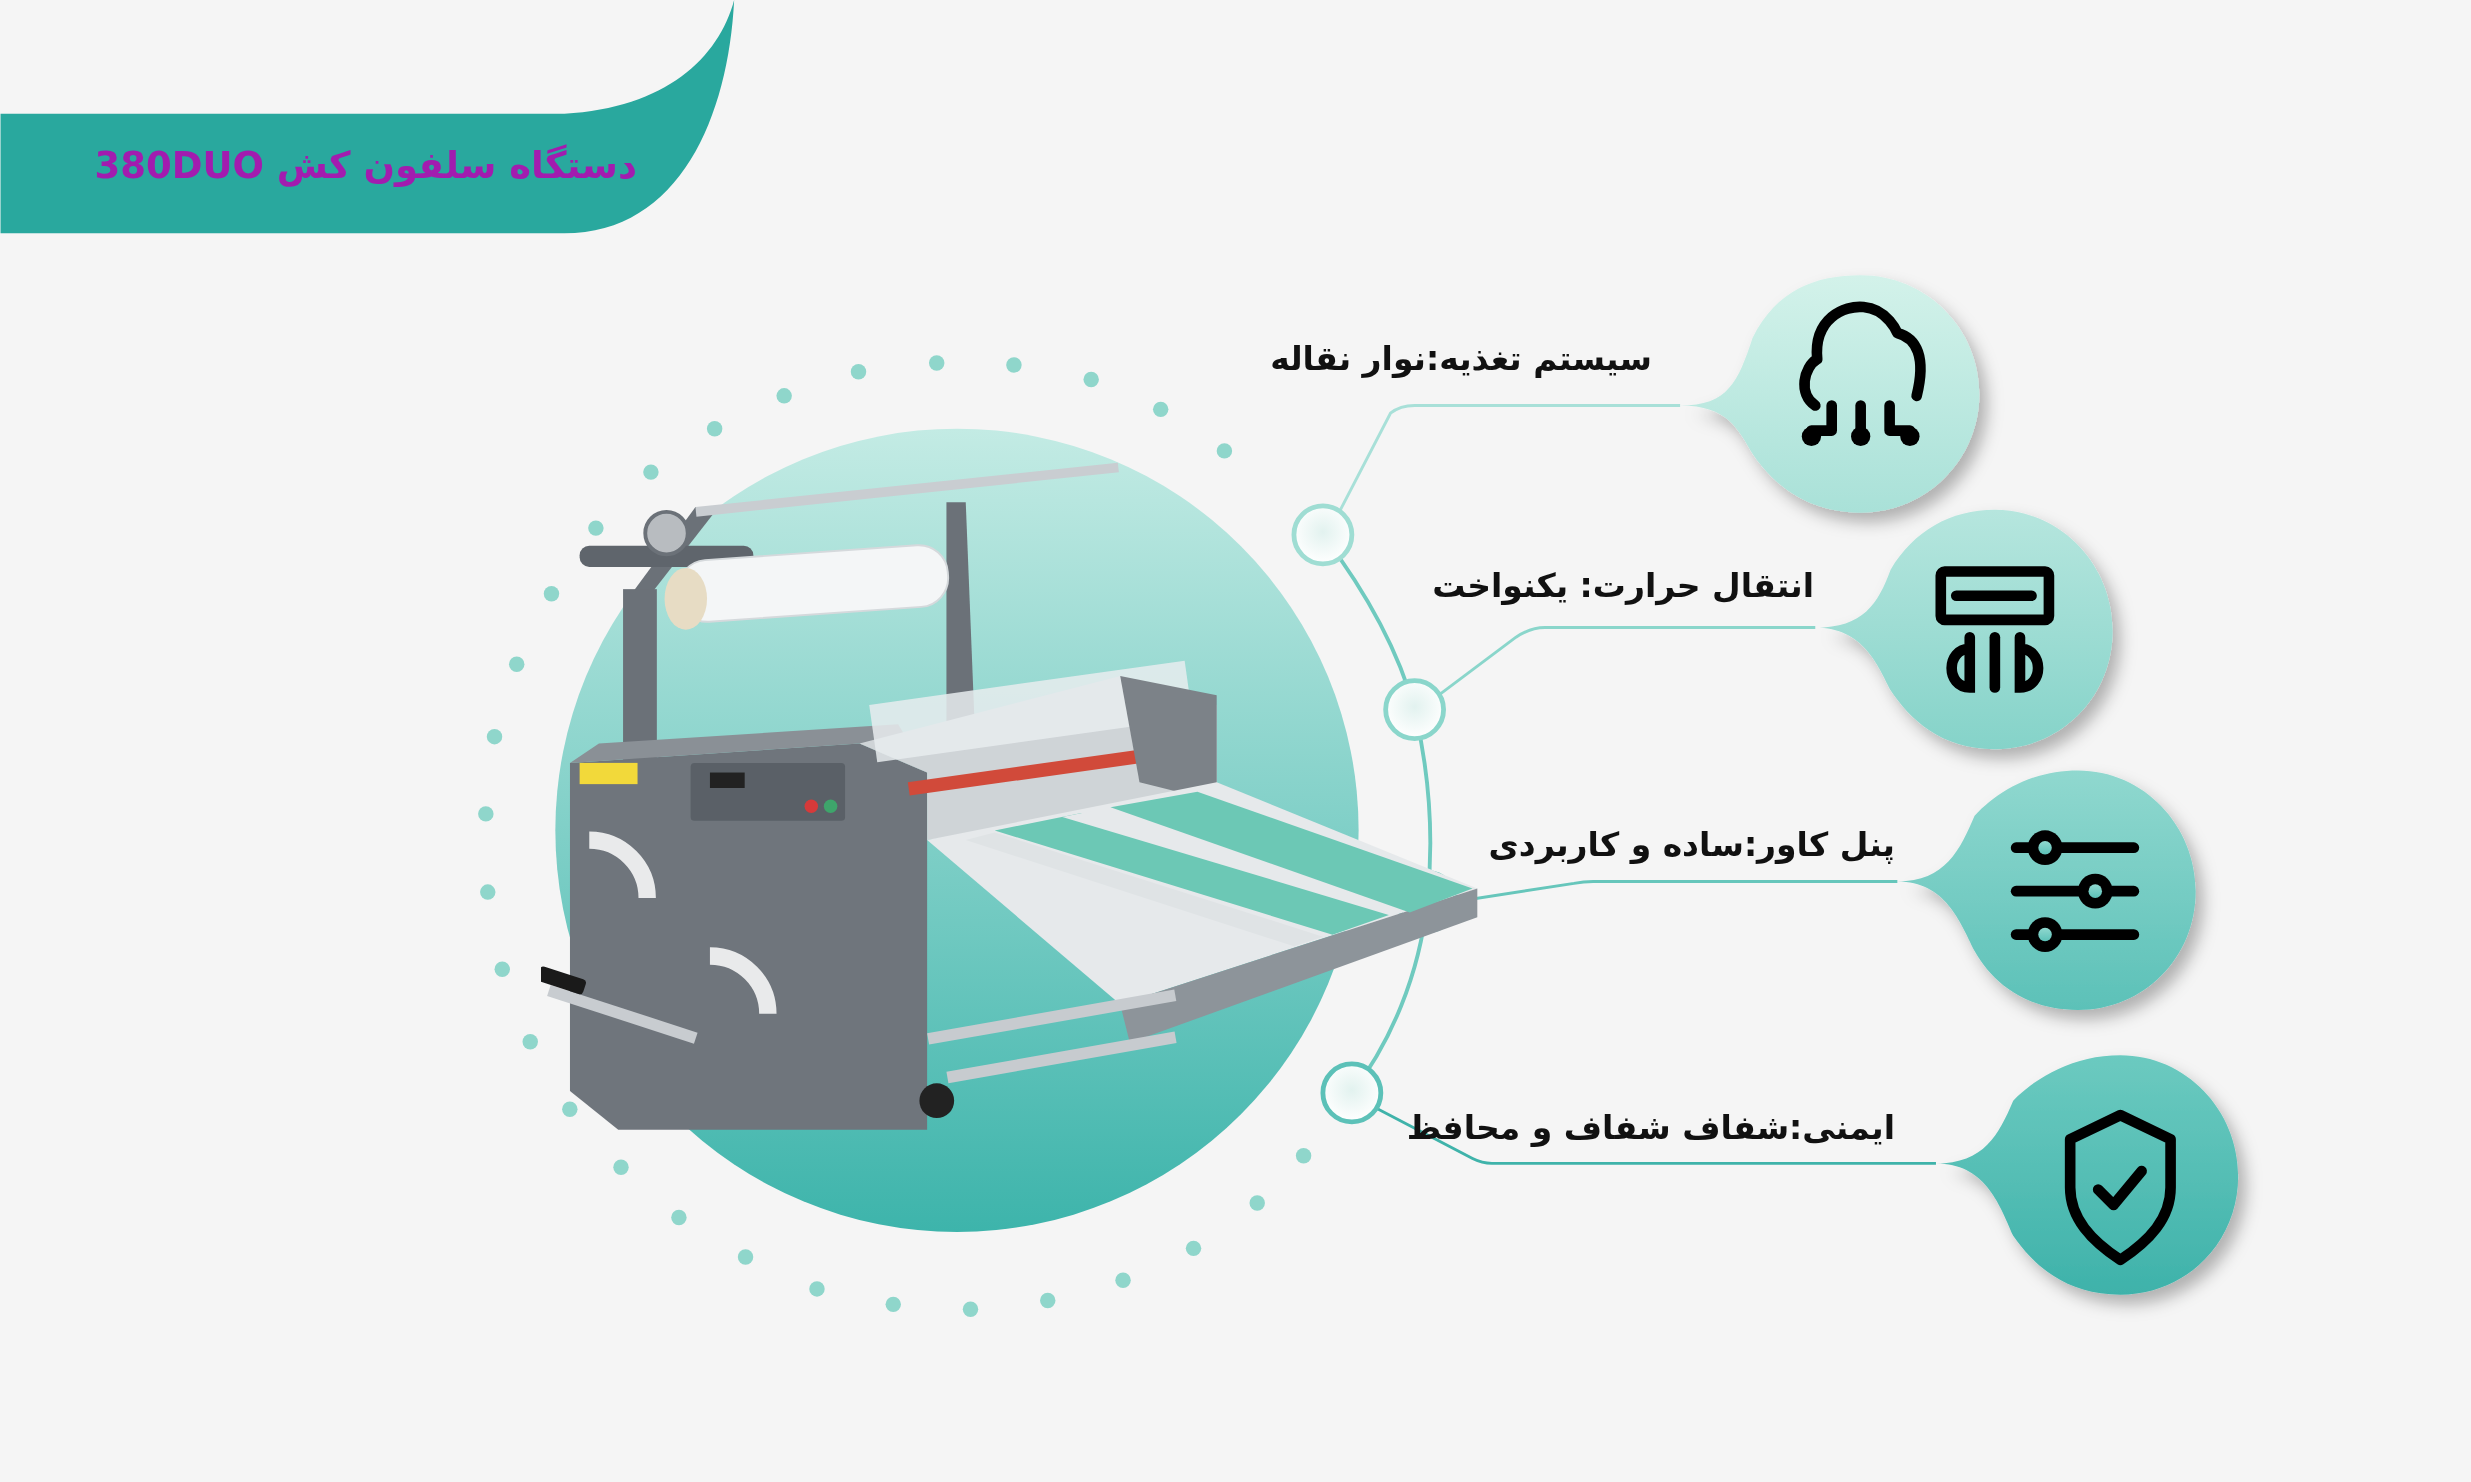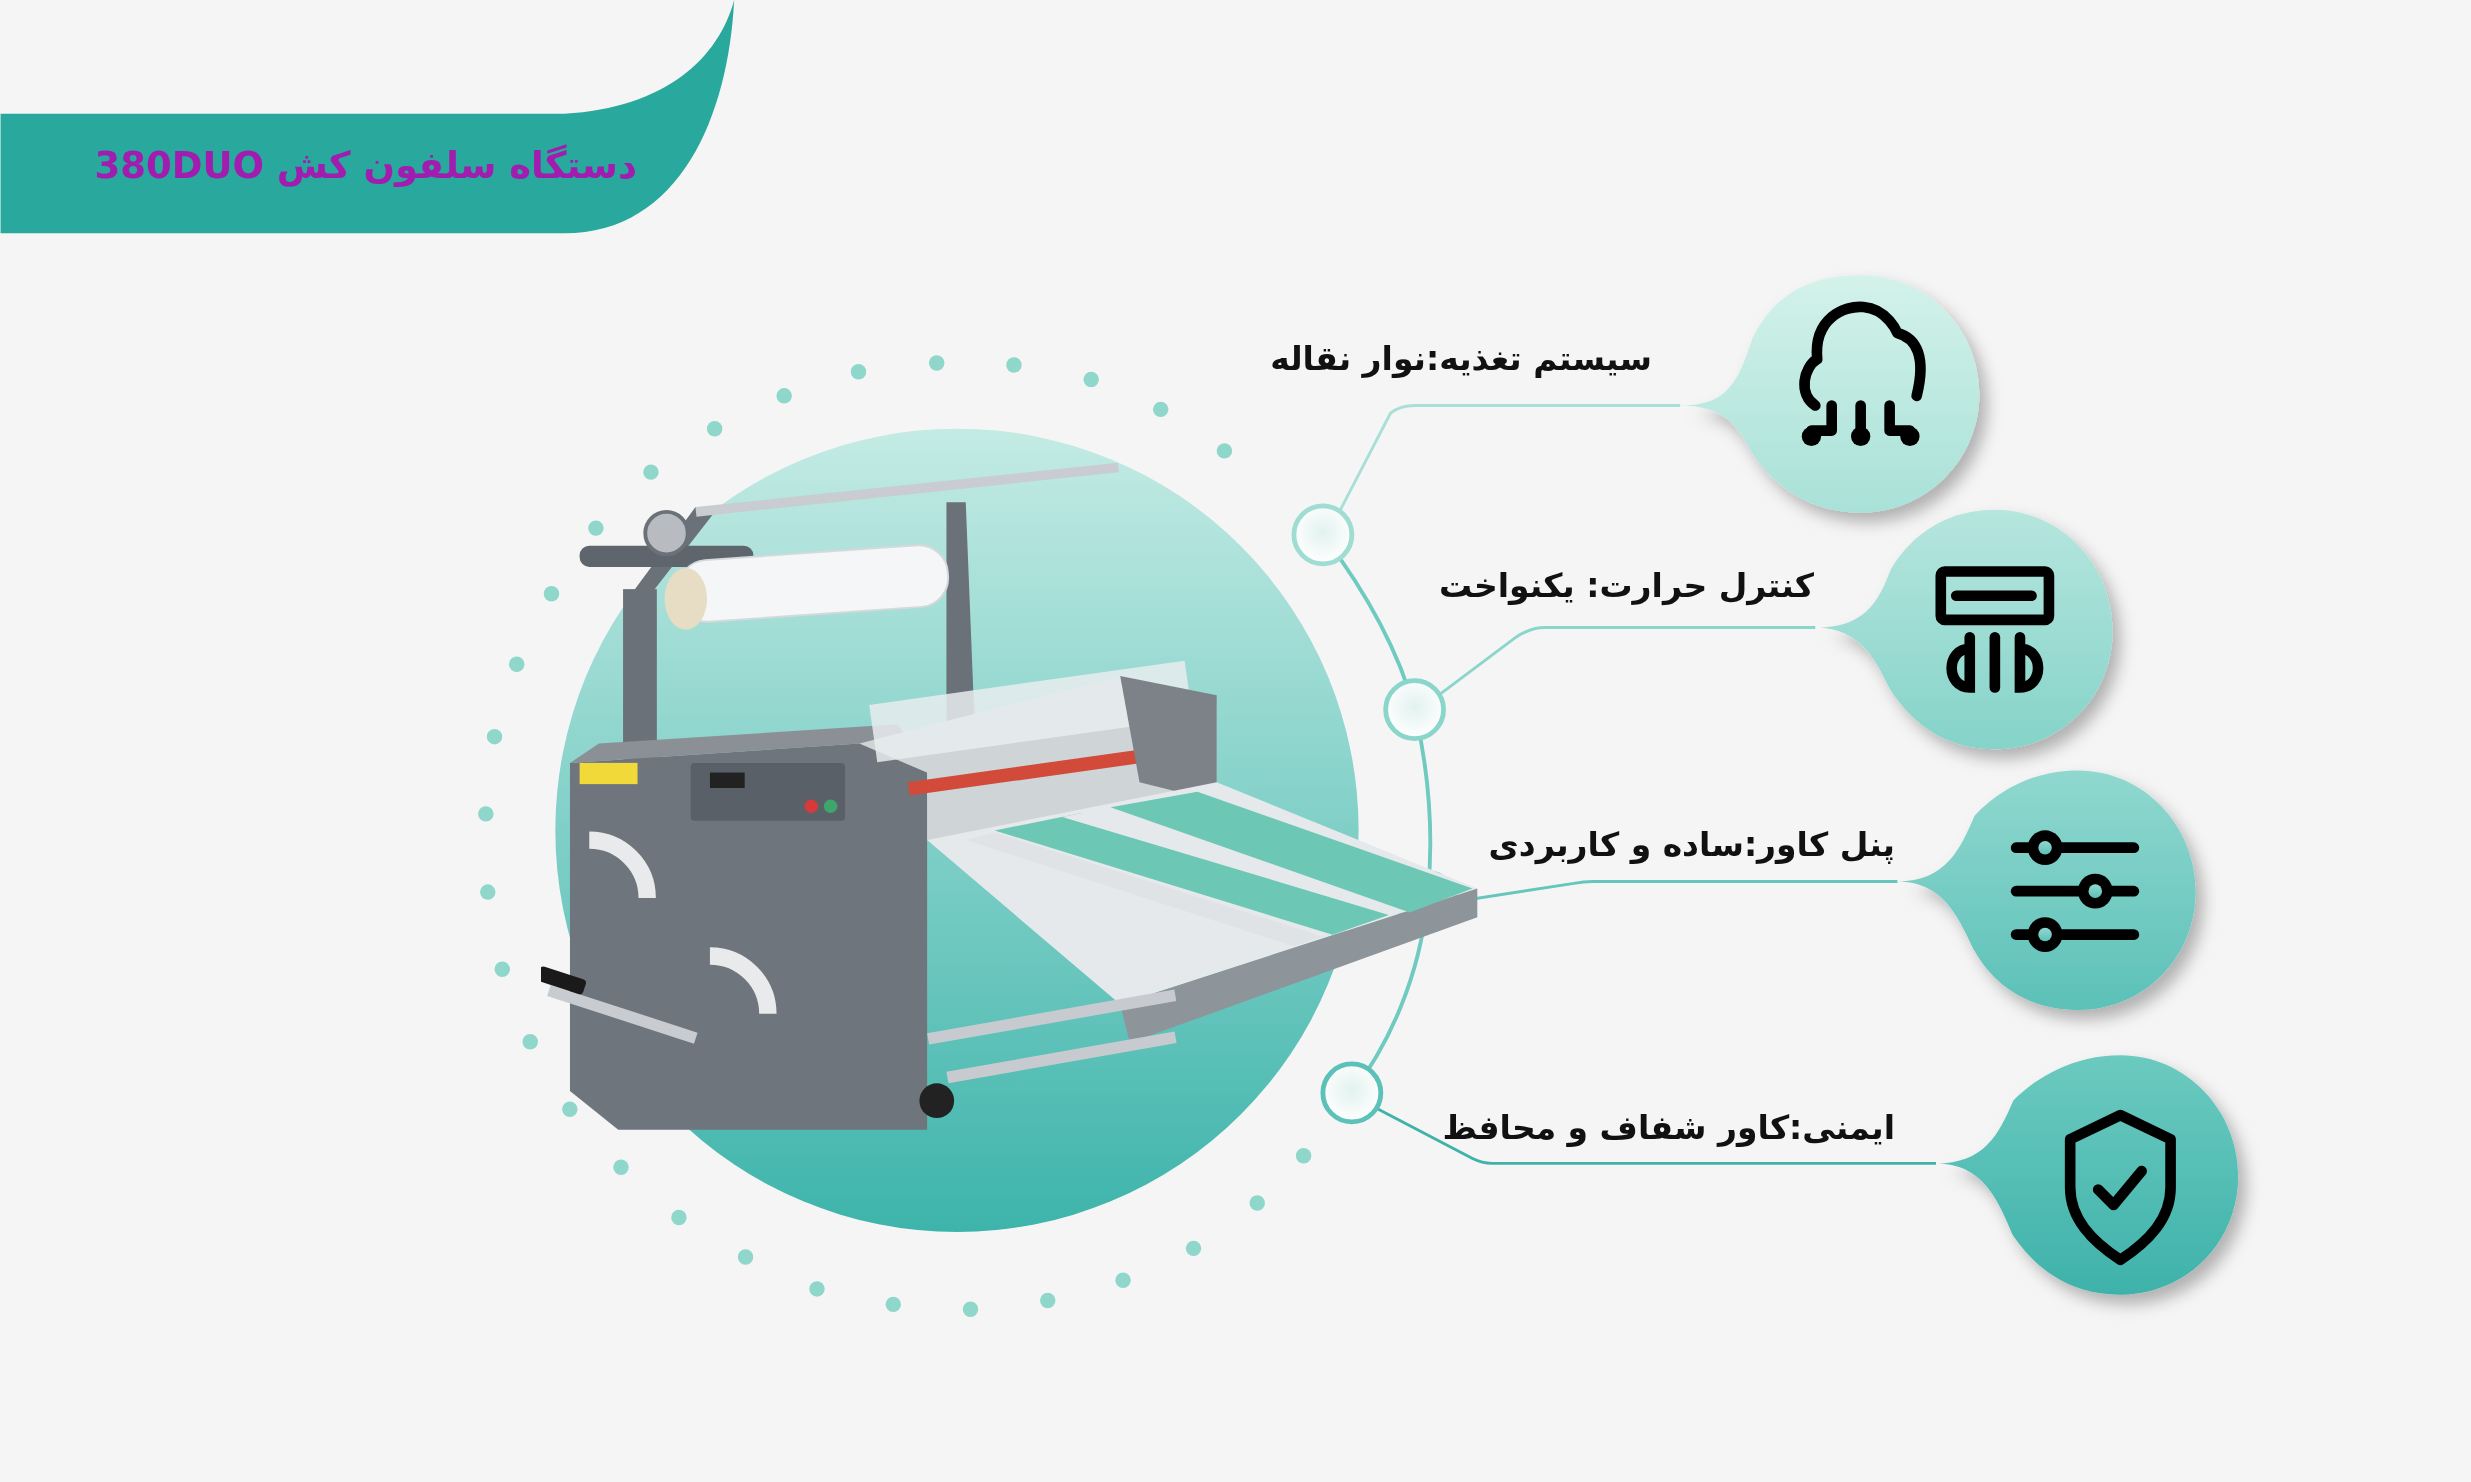--- a/index.html
+++ b/index.html
@@ -189,16 +189,16 @@
   <polygon points="540,376 600,364 935,458 880,478" fill="#e6e9eb"></polygon>
   <polygon points="590,366 680,350 965,450 900,475" fill="#6cc8b5"></polygon>
   <polygon points="440,400 470,392 810,500 780,510" fill="#dfe3e5"></polygon>
 
   <rect x="400" y="600" width="260" height="12" fill="#c7cbcf" transform="rotate(-10 400 600)"></rect>
   <rect x="420" y="640" width="240" height="12" fill="#c7cbcf" transform="rotate(-10 420 640)"></rect>
   <circle cx="410" cy="670" r="18" fill="#222"></circle>
 </svg>
 
 <div class="feature-label" style="right:820px;top:338px;">سیستم تغذیه:نوار نقاله</div>
-<div class="feature-label" style="right:658px;top:565px;">کنترل حرارت: یکنواخت</div>
+<div class="feature-label" style="right:658px;top:565px;">انتقال حرارت: یکنواخت</div>
 <div class="feature-label" style="right:577px;top:824px;">پنل کاور:ساده و کاربردی</div>
-<div class="feature-label" style="right:577px;top:1107px;">ایمنی:کاور شفاف و محافظ</div>
+<div class="feature-label" style="right:577px;top:1107px;">ایمنی:شفاف شفاف و محافظ</div>
 
 
 </body></html>

